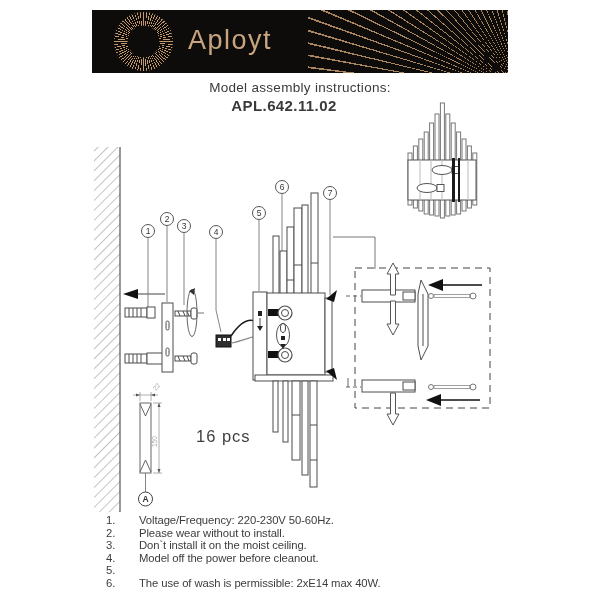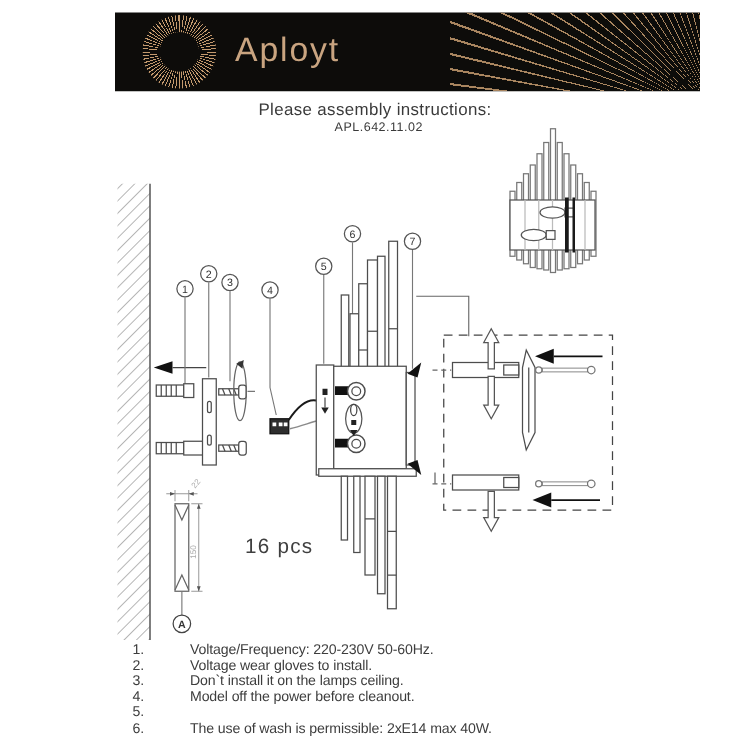--- a/index.html
+++ b/index.html
@@ -2,64 +2,64 @@
 <html><head>
 <meta charset="utf-8">
 <style>
   html,body{margin:0;padding:0;background:#ffffff;}
   .page{
     position:relative;width:600px;height:600px;background:#ffffff;overflow:hidden;
     font-family:"Liberation Sans","DejaVu Sans",sans-serif;color:#3b3b3b;
   }
   
   .band{
-    position:absolute;left:92px;top:10px;width:468px;height:63px;
+    position:absolute;left:92px;top:10px;width:416px;height:63px;
     background:#0d0c0a;overflow:hidden;
   }
   .sunburst{
     position:absolute;left:22px;top:2px;width:59px;height:59px;border-radius:50%;
     background:
       radial-gradient(circle at 50% 50%, #0d0c0a 0 37%, rgba(13,12,10,0) 39%),
       repeating-conic-gradient(#c49a6e 0deg 1.7deg, #0d0c0a 1.7deg 5.6deg);
   }
   .brand{
     position:absolute;left:96px;top:15px;font-size:27px;font-weight:500;
     letter-spacing:1.5px;color:#c9a480;
   }
   .fan{
     position:absolute;right:0;top:0;width:200px;height:63px;
     background:
       repeating-conic-gradient(from 243deg at 108% 135%, rgba(196,154,110,.85) 0deg .45deg, transparent .45deg 3.1deg);
   }
   
   .title1{position:absolute;left:90px;top:80px;width:420px;text-align:center;
     font-size:13.5px;font-weight:500;letter-spacing:.3px;color:#3a3a3a;}
-  .title2{position:absolute;left:93px;top:97px;width:420px;text-align:center;
-    font-size:10px;font-weight:400;letter-spacing:.4px;color:#3a3a3a;}
+  .title2{position:absolute;left:74px;top:97px;width:420px;text-align:center;
+    font-size:15px;font-weight:700;letter-spacing:.4px;color:#3a3a3a;}
   
   .diagram{position:absolute;left:90px;top:95px;width:420px;height:420px;}
   
   .instructions{position:absolute;left:90px;top:514px;width:434px;
     font-size:11.3px;line-height:12.5px;color:#3d3d3d;letter-spacing:-.1px;}
   .inst-row{display:flex;}
   .inst-num{width:18px;margin-left:16px;flex:none;}
-  .inst-text{margin-left:28px;}
+  .inst-text{margin-left:15px;}
 </style>
 </head>
 <body>
 
 <div class="page">
 
   <div class="band">
     <div class="sunburst"></div>
     <div class="brand">Aployt</div>
     <div class="fan"></div>
   </div>
 
-  <div class="title1">Please assembly instructions:</div>
+  <div class="title1">Model assembly instructions:</div>
   <div class="title2">APL.642.11.02</div>
 
   <svg class="diagram" viewBox="0 0 420 420" xmlns="http://www.w3.org/2000/svg">
     <defs>
       <pattern id="hatch" width="7" height="7" patternUnits="userSpaceOnUse" patternTransform="rotate(45)">
         <line x1="0" y1="0" x2="0" y2="7" stroke="#8a8a8a" stroke-width="1"></line>
       </pattern>
     </defs>
 
     <g>
@@ -298,25 +298,25 @@
     <text class="qty" x="106" y="347" font-size="16.5" fill="#3f3f3f" font-weight="500" letter-spacing="1">16 pcs</text>
   </svg>
 
   <div class="instructions">
     <div class="inst-row">
       <span class="inst-num">1.</span>
       <span class="inst-text">Voltage/Frequency: 220-230V 50-60Hz.</span>
     </div>
     <div class="inst-row">
       <span class="inst-num">2.</span>
-      <span class="inst-text">Voltage wear gloves to install.</span>
+      <span class="inst-text">Please wear without to install.</span>
     </div>
     <div class="inst-row">
       <span class="inst-num">3.</span>
-      <span class="inst-text">Don`t install it on the lamps ceiling.</span>
+      <span class="inst-text">Don`t install it on the moist ceiling.</span>
     </div>
     <div class="inst-row">
       <span class="inst-num">4.</span>
       <span class="inst-text">Model off the power before cleanout.</span>
     </div>
     <div class="inst-row">
       <span class="inst-num">5.</span>
     </div>
     <div class="inst-row">
       <span class="inst-num">6.</span>

